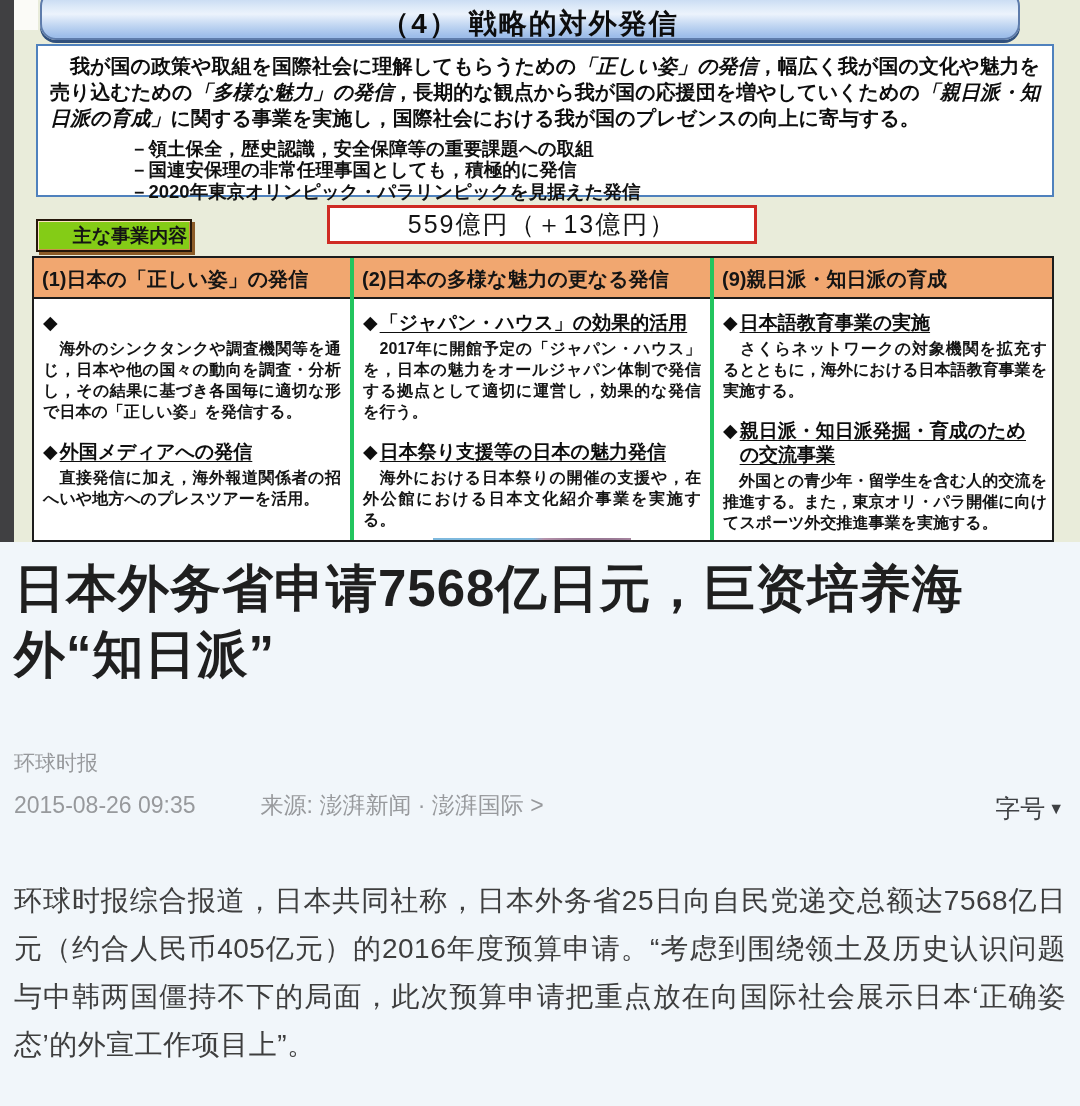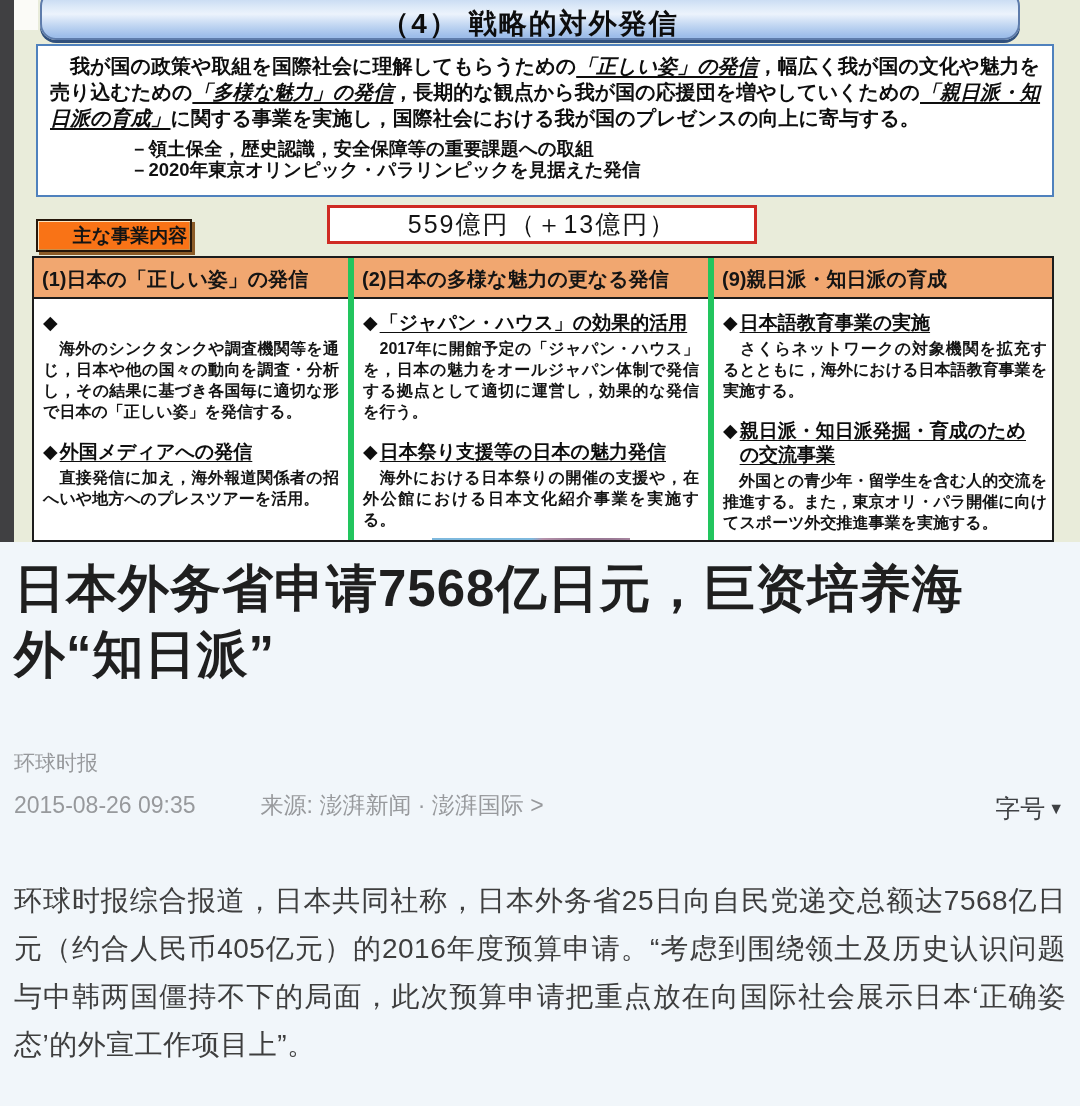--- a/index.html
+++ b/index.html
@@ -28,39 +28,39 @@
     background:linear-gradient(180deg,#b8cfee 0%,#dce9f8 32%,#ecf3fc 48%,#c2d7f2 72%,var(--title-blue-dark) 96%);
     box-shadow:0 3px 0 #30507c;
     text-align:center;font-size:28px;font-weight:700;color:#0d0d0d;
     padding-top:13px;letter-spacing:2px;
   }
   .intro-box{
     position:absolute;left:36px;top:44px;width:1018px;height:153px;
     background:#fff;border:2px solid #4f81bd;padding:7px 12px 0;
   }
   .intro-text{font-size:20px;font-weight:700;line-height:1.3;color:#0e0e0e;text-align:justify;}
-  .intro-text .emph{font-style:italic;text-decoration:underline;text-underline-offset:3px;}
+  .intro-text .emph{font-style:italic;text-underline-offset:3px;}
   .intro-bullets{margin:7px 0 0 80px;font-size:18.5px;font-weight:700;line-height:1.16;color:#111;}
   .biz-label{
     position:absolute;left:36px;top:219px;width:156px;height:33px;
-    background:#f97316;border:2px solid #26170a;
+    background:#84cc16;border:2px solid #26170a;
     box-shadow:3px 3px 0 #8c5c28, inset 1px 1px 0 #fbe2bd, inset -1px -1px 0 #c98f4a;
     text-align:center;font-size:19px;font-weight:700;color:#141414;line-height:29px;padding-left:32px;
   }
   .budget-box{
     position:absolute;left:327px;top:205px;width:430px;height:39px;
     background:#fff;border:3px solid var(--accent-red);
     text-align:center;font-size:25px;font-weight:500;color:#141414;line-height:32px;letter-spacing:2px;
   }
   .biz-table{
     position:absolute;left:32px;top:256px;width:1022px;height:286px;
     display:grid;grid-template-columns:320px 360px 342px;
     border:2px solid #1c1c1c;background:#fff;overflow:hidden;
   }
-  .biz-col{overflow:hidden;border-right:6px solid #22c55e;}
+  .biz-col{overflow:hidden;border-right:4px solid #22c55e;}
   .biz-col:last-child{border-right:none;}
   .col-header{
     height:41px;background:var(--header-orange);border-bottom:2px solid #1c1c1c;
     font-size:20px;font-weight:700;color:#141414;padding:8px 4px 0 8px;white-space:nowrap;
   }
   .col-body{padding:12px 9px 0 9px;}
   .section + .section{margin-top:18px;}
   .sec-head{font-size:19px;font-weight:700;color:#0e0e0e;line-height:1.25;margin-bottom:3px;display:flex;}
   .sec-head .marker{flex:0 0 auto;margin-right:2px;}
   .sec-head .t{white-space:pre-line;text-decoration:underline;text-underline-offset:3px;}
@@ -108,20 +108,21 @@
 <div class="slide">
   <div class="slide-strip"></div>
   <div class="corner-patch"></div>
 
   <div class="slide-title">（4） 戦略的対外発信</div>
 
   <div class="intro-box">
     <div class="intro-text"><span>　我が国の政策や取組を国際社会に理解してもらうための</span><span class="emph">「正しい姿」の発信</span><span>，幅広く我が国の文化や魅力を売り込むための</span><span class="emph">「多様な魅力」の発信</span><span>，長期的な観点から我が国の応援団を増やしていくための</span><span class="emph">「親日派・知日派の育成」</span><span>に関する事業を実施し，国際社会における我が国のプレゼンスの向上に寄与する。</span></div>
     <div class="intro-bullets">
       <div>－領土保全，歴史認識，安全保障等の重要課題への取組</div>
+      <div>－国連安保理の非常任理事国としても，積極的に発信</div>
       <div>－2020年東京オリンピック・パラリンピックを見据えた発信</div>
     </div>
   </div>
 
   <div class="biz-label">主な事業内容</div>
   <div class="budget-box">559億円（＋13億円）</div>
 
   <div class="biz-table">
 
     <div class="biz-col">

